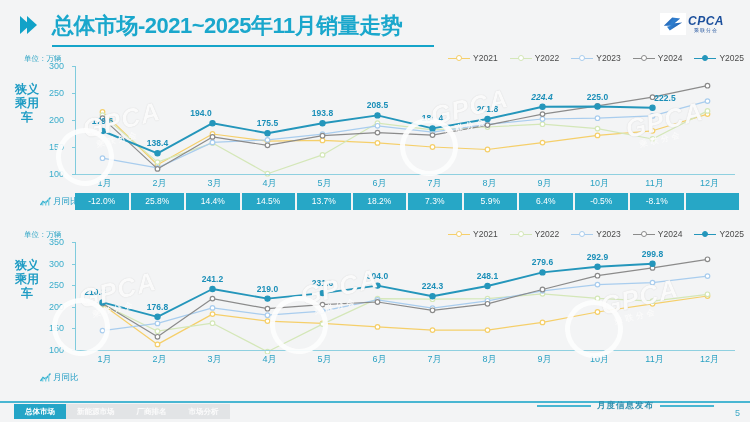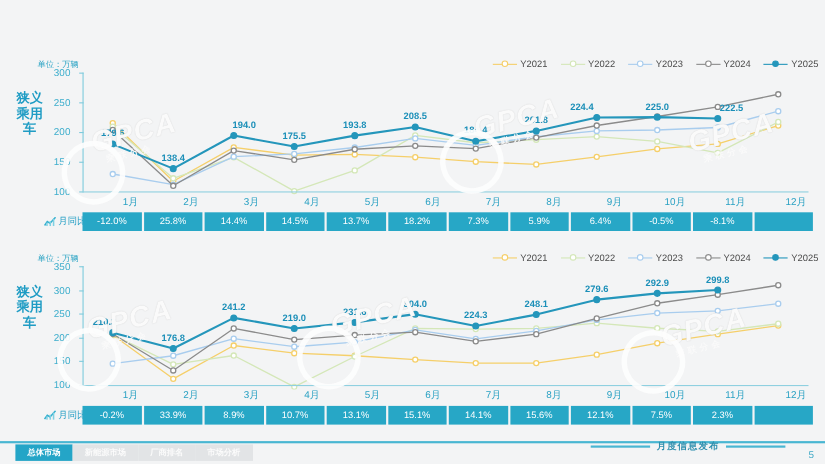--- a/index.html
+++ b/index.html
@@ -69,21 +69,21 @@
   #logo .cn {
     font-size: 5px; color: #1b4f9c; letter-spacing: 1px; margin-top: 1px;
   }
 
   
   .panel { position: absolute; left: 0; width: 750px; }
   #panel1 { top: 52px; height: 172px; }
   #panel2 { top: 228px; height: 172px; }
 
   .unit-label {
-    position: absolute; left: 34px; top: 2px;
+    position: absolute; left: 24px; top: 2px;
     font-size: 7.5px; color: #2aa3c4; white-space: nowrap;
   }
   .cat-label {
     position: absolute; left: 14px; top: 30px;
     width: 26px;
     font-size: 12px; font-weight: bold; color: #1f9cc4;
     line-height: 1.18; text-align: center;
     letter-spacing: 0px;
   }
   .metric-label {
@@ -139,21 +139,21 @@
     width: 6px; height: 6px; border-radius: 50%;
     background: #fff; border: 1.4px solid #999;
   }
   .legend .lbl { color: #4a4a4a; font-size: 8.5px; }
 
   
   .xaxis-baseline {
     position: absolute; left: 75px; width: 660px; height: 1px; background: #8fd0e0;
   }
   .monthrow {
-    position: absolute; left: 91px; width: 660px; height: 15px;
+    position: absolute; left: 77px; width: 660px; height: 15px;
     display: flex;
   }
   .monthcell {
     flex: 1; text-align: center; font-size: 9px; color: #2aa1c3;
     line-height: 15px;
   }
   .datarow-wrap {
     position: absolute; left: 0; width: 750px; height: 17px;
   }
   .rowlabel {
@@ -228,20 +228,38 @@
   #pageno {
     position: absolute; right: 10px; top: 8px;
     font-size: 9px; color: #3fa9c6;
   }
 </style>
 </head>
 <body>
 
 <div id="slide">
 
+  <div id="header">
+    <div class="chev-wrap">
+      <div class="chev"></div>
+      <div class="chev two"></div>
+    </div>
+    <div id="title-text">总体市场-2021~2025年11月销量走势</div>
+    <div id="header-rule"></div>
+
+    <div id="logo">
+      <div class="mark">
+          <div class="swoosh"></div>
+        </div>
+      <div class="txtbox">
+        <div class="cpca">CPCA</div>
+        <div class="cn">乘联分会</div>
+      </div>
+    </div>
+  </div>
 
   <div class="panel" id="panel1">
     <div class="unit-label">单位：万辆</div>
     <div class="cat-label">狭义乘用车</div>
     <div class="legend" id="legend1">
         <div class="item">
           <div class="glyph">
             <div class="ln" style="background: rgb(245, 207, 106);"></div>
             <div class="dot" style="border-color: rgb(245, 207, 106); background: rgb(255, 255, 255);"></div>
           </div>
@@ -345,27 +363,27 @@
           <circle cx="247.5" cy="57.3" r="2.6" fill="#2496bb" stroke="#2496bb" stroke-width="1.2"></circle>
           <circle cx="302.5" cy="49.4" r="2.6" fill="#2496bb" stroke="#2496bb" stroke-width="1.2"></circle>
           <circle cx="357.5" cy="62.4" r="2.6" fill="#2496bb" stroke="#2496bb" stroke-width="1.2"></circle>
           <circle cx="412.5" cy="53.0" r="2.6" fill="#2496bb" stroke="#2496bb" stroke-width="1.2"></circle>
           <circle cx="467.5" cy="40.8" r="2.6" fill="#2496bb" stroke="#2496bb" stroke-width="1.2"></circle>
           <circle cx="522.5" cy="40.5" r="2.6" fill="#2496bb" stroke="#2496bb" stroke-width="1.2"></circle>
           <circle cx="577.5" cy="41.8" r="2.6" fill="#2496bb" stroke="#2496bb" stroke-width="1.2"></circle>
         </svg>
         <div class="dlabel" style="left: 27.5px; top: 60.016px;">179.6</div>
         <div class="dlabel" style="left: 82.5px; top: 82.264px;">138.4</div>
-        <div class="dlabel" style="left: 147px; top: 52.24px;">194.0</div>
+        <div class="dlabel" style="left: 126px; top: 52.24px;">194.0</div>
         <div class="dlabel" style="left: 192.5px; top: 62.23px;">175.5</div>
         <div class="dlabel" style="left: 247.5px; top: 52.348px;">193.8</div>
         <div class="dlabel" style="left: 302.5px; top: 44.41px;">208.5</div>
         <div class="dlabel" style="left: 357.5px; top: 57.424px;">184.4</div>
         <div class="dlabel" style="left: 412.5px; top: 48.028px;">201.8</div>
-        <div class="dlabel" style="left: 454px; top: 35.824px;">224.4</div>
+        <div class="dlabel" style="left: 467px; top: 35.824px; font-style: italic;">224.4</div>
         <div class="dlabel" style="left: 522.5px; top: 35.5px;">225.0</div>
         <div class="dlabel" style="left: 590px; top: 36.85px;">222.5</div>
       </div>
     <div class="xaxis-baseline" style="top:122px;"></div>
     <div class="monthrow" style="top:124px;" id="months1">
         <div class="monthcell">1月</div>
         <div class="monthcell">2月</div>
         <div class="monthcell">3月</div>
         <div class="monthcell">4月</div>
         <div class="monthcell">5月</div>
@@ -559,34 +577,20 @@
         <span class="ico">
           <svg width="11" height="9" viewBox="0 0 11 9">
               <polyline points="0.5,8 3,4.5 5.5,6 10.5,0.5" fill="none" stroke="#35b0cf" stroke-width="1.4"></polyline>
               <rect x="2" y="5.5" width="1.4" height="3" fill="#7fd0e2"></rect>
               <rect x="5" y="4" width="1.4" height="4.5" fill="#7fd0e2"></rect>
               <rect x="8" y="2" width="1.4" height="6.5" fill="#7fd0e2"></rect>
             </svg>
         </span>
         <span>月同比</span>
       </div>
-      <div class="datarow" id="row2">
-          <div class="datacell">-0.2%</div>
-          <div class="datacell">33.9%</div>
-          <div class="datacell">8.9%</div>
-          <div class="datacell">10.7%</div>
-          <div class="datacell">13.1%</div>
-          <div class="datacell">15.1%</div>
-          <div class="datacell">14.1%</div>
-          <div class="datacell">15.6%</div>
-          <div class="datacell">12.1%</div>
-          <div class="datacell">7.5%</div>
-          <div class="datacell">2.3%</div>
-          <div class="datacell"></div>
-        </div>
     </div>
   <div class="yaxis-line" style="top: 14px; height: 108px;"></div>
       <div class="ytick-mark" style="top: 122px;"></div>
       <div class="ytick-mark" style="top: 100.4px;"></div>
       <div class="ytick-mark" style="top: 78.8px;"></div>
       <div class="ytick-mark" style="top: 57.2px;"></div>
       <div class="ytick-mark" style="top: 35.6px;"></div>
       <div class="ytick-mark" style="top: 14px;"></div>
     </div>
 

